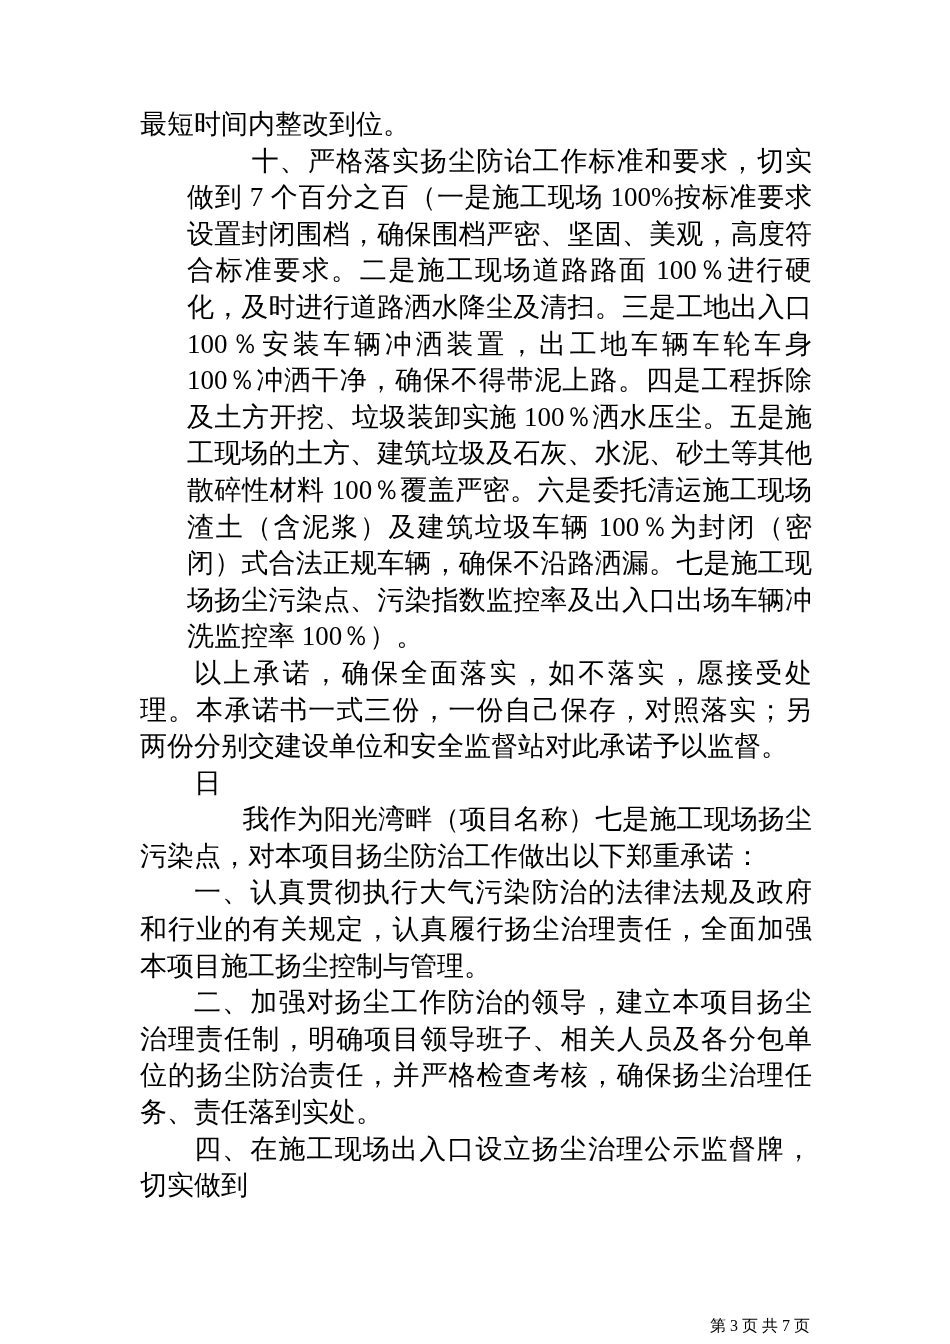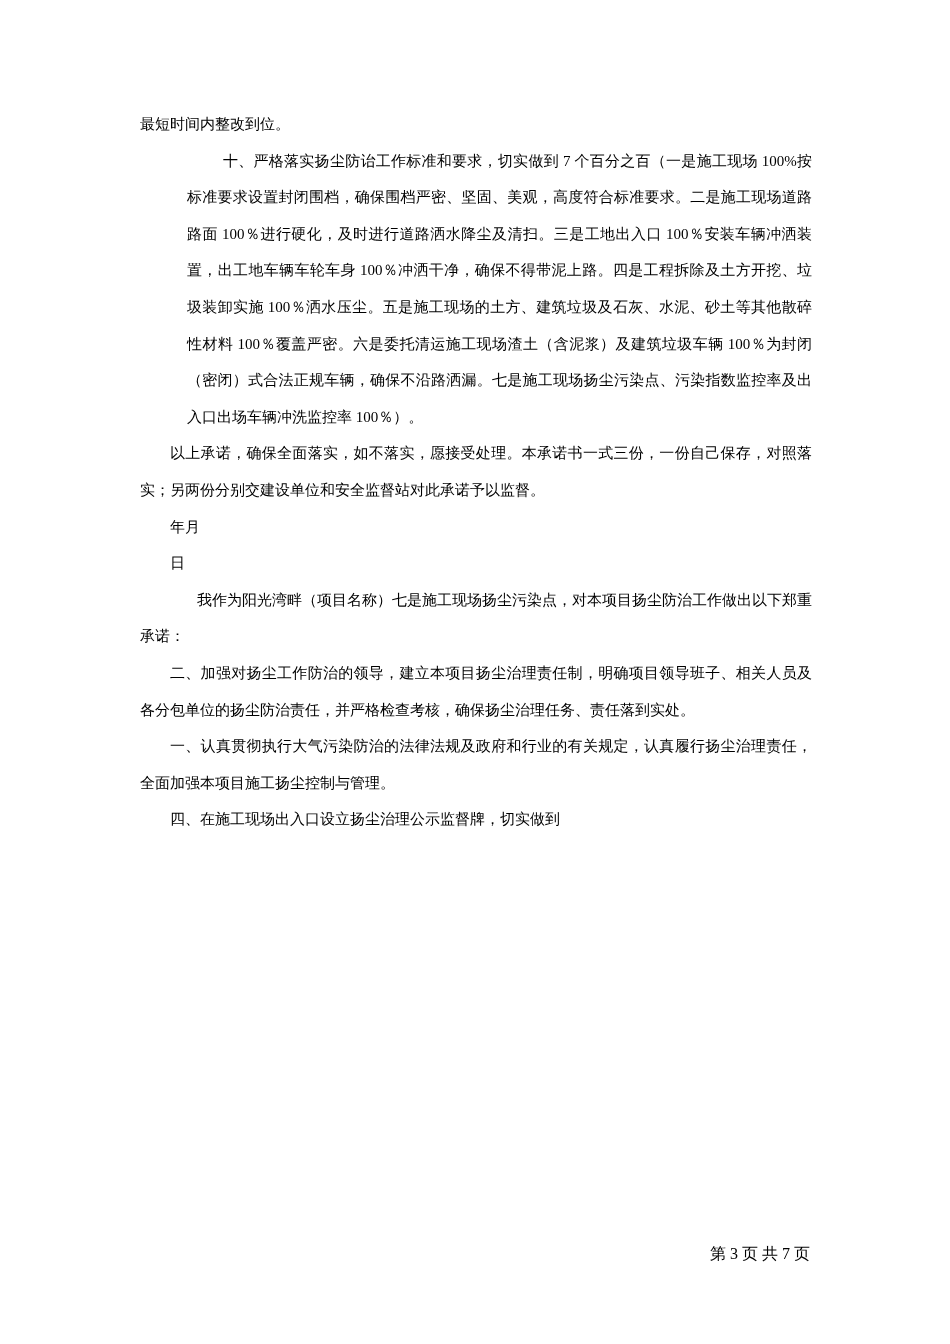--- a/index.html
+++ b/index.html
@@ -14,49 +14,48 @@
     background: #ffffff;
     overflow: hidden;
     font-family: "Liberation Serif", "DejaVu Serif", serif;
     color: #000000;
   }
   .text-block {
     position: absolute;
     left: 140px;
     top: 106px;
     width: 672px;
-    font-size: 15px;
+    font-size: 27px;
     line-height: 36.6px;
     text-align: justify;
     letter-spacing: 0;
   }
   .para {
     margin: 0;
     padding: 0;
   }
   .footer {
     position: absolute;
-    top: 1244px;
+    top: 1316px;
     right: 140px;
     font-size: 16px;
     line-height: 20px;
     color: #000000;
     white-space: nowrap;
   }
 </style>
 </head>
 <body>
 
 <div class="page">
   <div class="text-block">
 
   <p class="para" style="text-indent: 0em;">最短时间内整改到位。</p>
       <p class="para" style="text-indent: 2.4em; margin-left: 47px;">十、严格落实扬尘防诒工作标准和要求，切实做到 7 个百分之百（一是施工现场 100%按标准要求设置封闭围档，确保围档严密、坚固、美观，高度符合标准要求。二是施工现场道路路面 100％进行硬化，及时进行道路洒水降尘及清扫。三是工地出入口 100％安装车辆冲洒装置，出工地车辆车轮车身 100％冲洒干净，确保不得带泥上路。四是工程拆除及土方开挖、垃圾装卸实施 100％洒水压尘。五是施工现场的土方、建筑垃圾及石灰、水泥、砂土等其他散碎性材料 100％覆盖严密。六是委托清运施工现场渣土（含泥浆）及建筑垃圾车辆 100％为封闭（密闭）式合法正规车辆，确保不沿路洒漏。七是施工现场扬尘污染点、污染指数监控率及出入口出场车辆冲洗监控率 100％）。</p>
       <p class="para" style="text-indent: 2em;">以上承诺，确保全面落实，如不落实，愿接受处理。本承诺书一式三份，一份自己保存，对照落实；另两份分别交建设单位和安全监督站对此承诺予以监督。</p>
-      <p class="para" style="text-indent: 2em;">年月</p>
       <p class="para" style="text-indent: 2em;">日</p>
       <p class="para" style="text-indent: 3.8em;">我作为阳光湾畔（项目名称）七是施工现场扬尘污染点，对本项目扬尘防治工作做出以下郑重承诺：</p>
+      <p class="para" style="text-indent: 2em;">一、认真贯彻执行大气污染防治的法律法规及政府和行业的有关规定，认真履行扬尘治理责任，全面加强本项目施工扬尘控制与管理。</p>
       <p class="para" style="text-indent: 2em;">二、加强对扬尘工作防治的领导，建立本项目扬尘治理责任制，明确项目领导班子、相关人员及各分包单位的扬尘防治责任，并严格检查考核，确保扬尘治理任务、责任落到实处。</p>
-      <p class="para" style="text-indent: 2em;">一、认真贯彻执行大气污染防治的法律法规及政府和行业的有关规定，认真履行扬尘治理责任，全面加强本项目施工扬尘控制与管理。</p>
       <p class="para" style="text-indent: 2em;">四、在施工现场出入口设立扬尘治理公示监督牌，切实做到</p>
     </div>
   <div class="footer">第 3 页 共 7 页</div>
 </div>
 
 </body></html>

